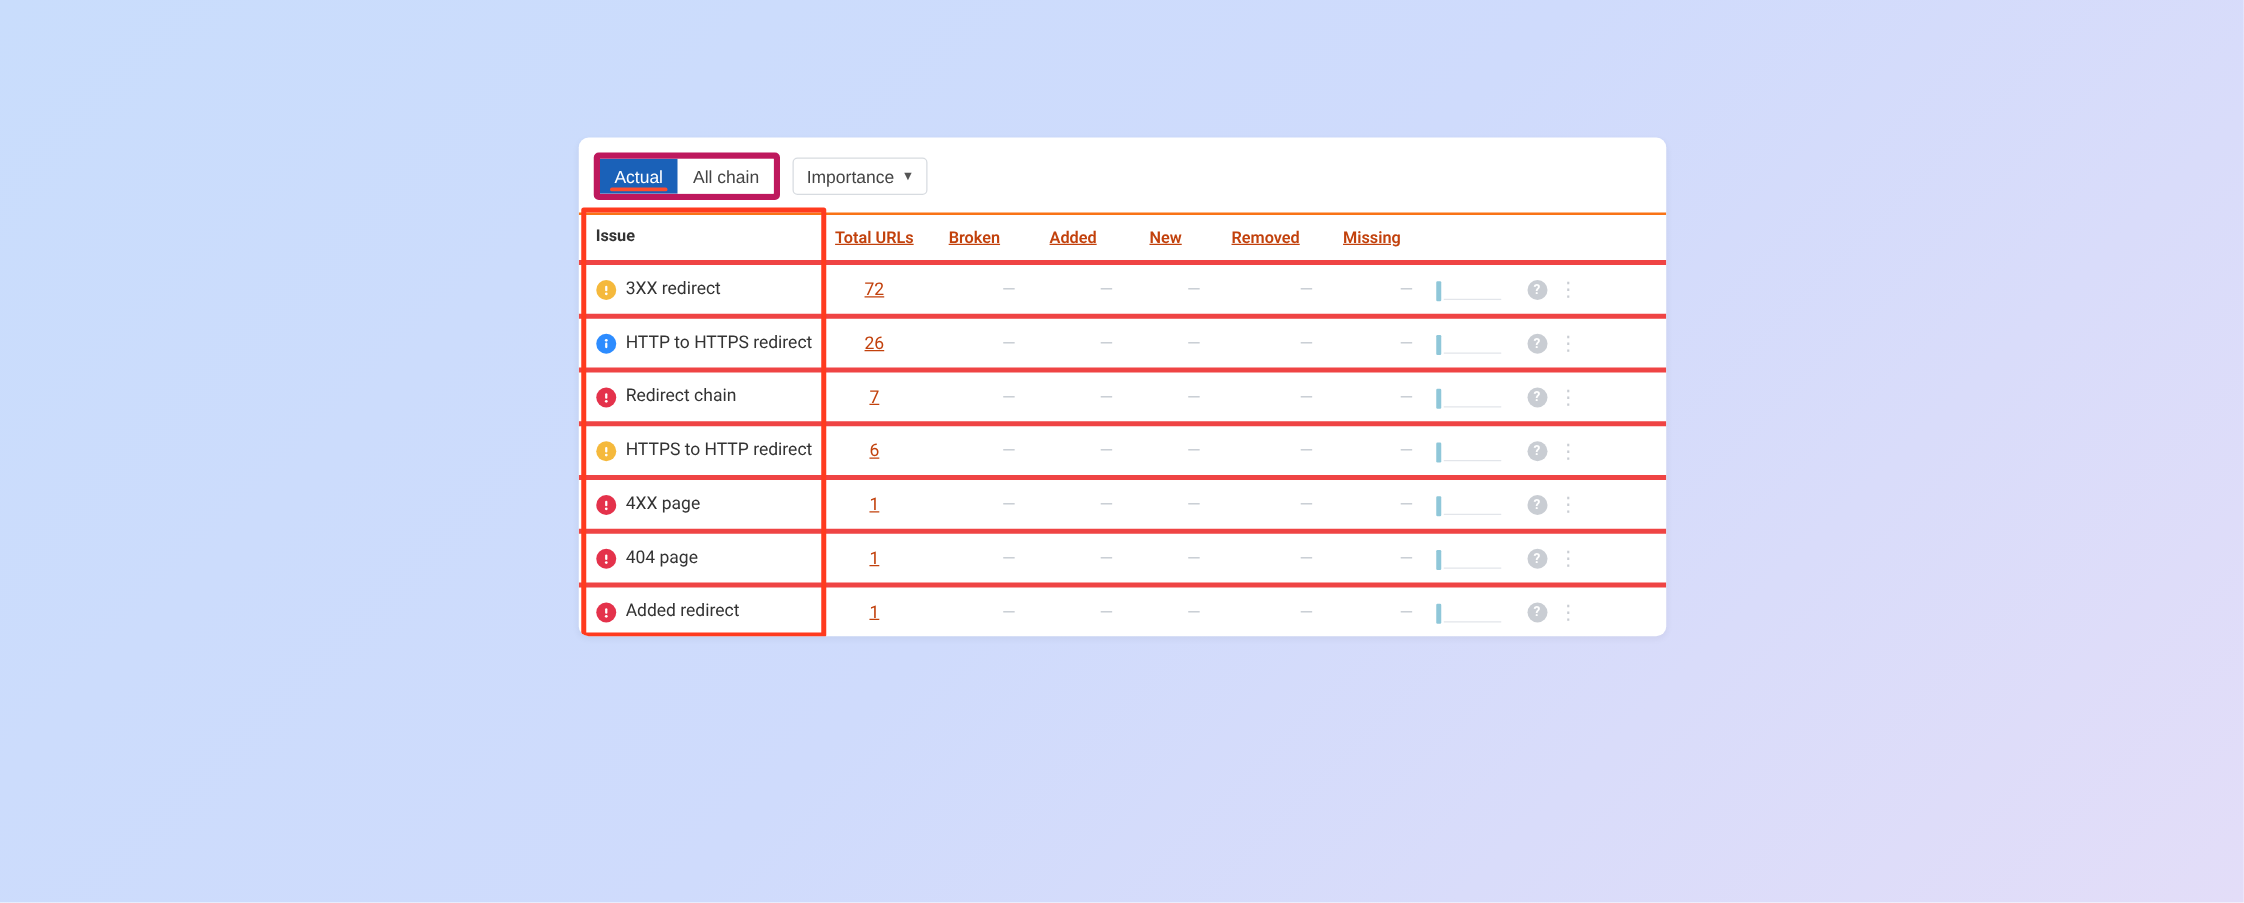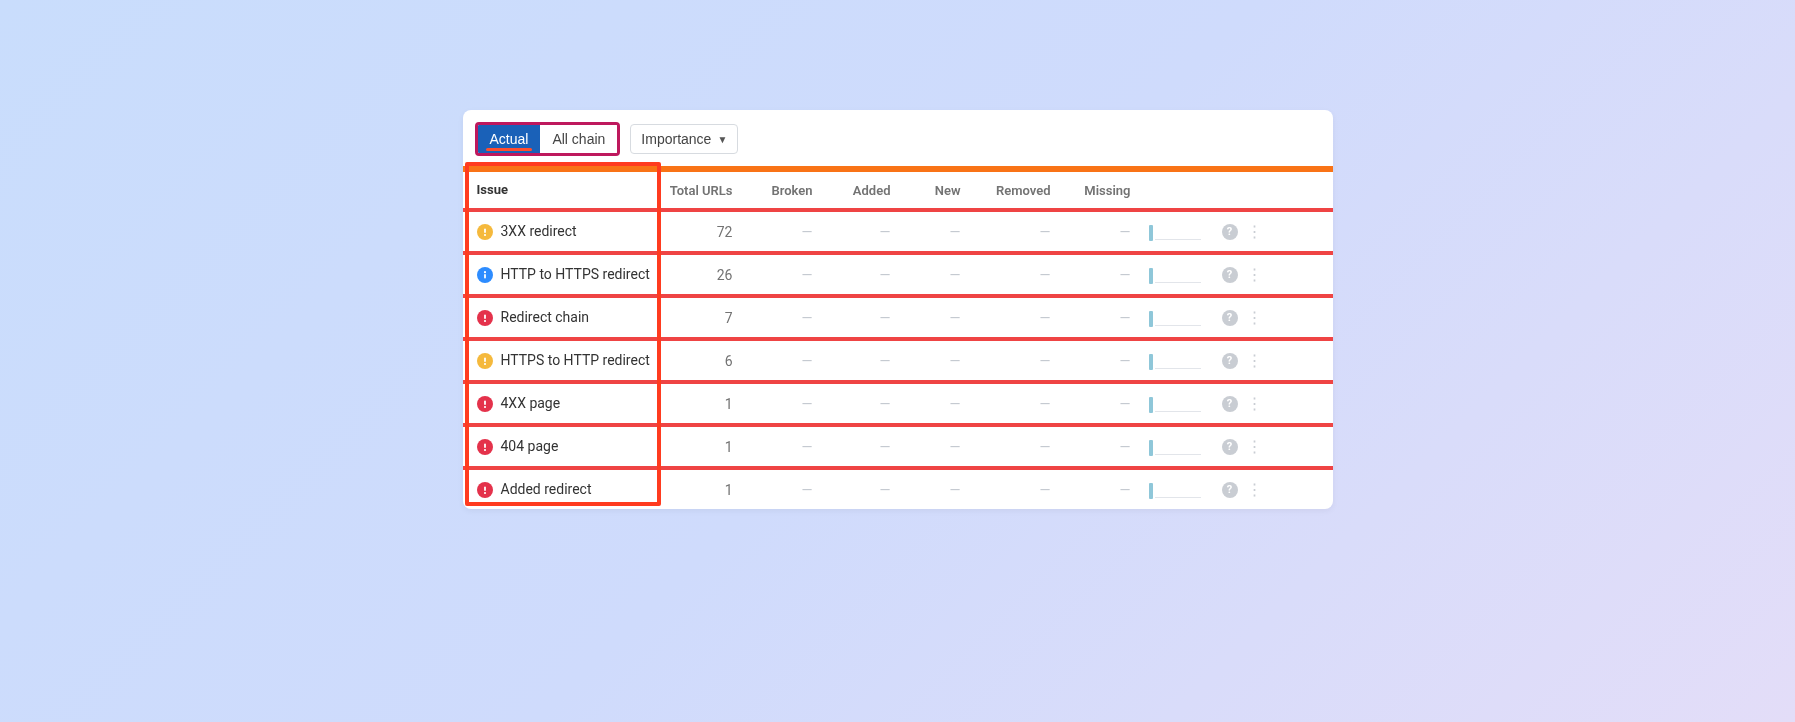--- a/index.html
+++ b/index.html
@@ -21,21 +21,21 @@
   overflow: hidden;
 }
 .toolbar {
   display: flex;
   gap: 10px;
   padding: 12px 12px 10px 12px;
   align-items: center;
 }
 .tab-group {
   display: flex;
-  border: 3px solid #be185d;
+  border: 5px solid #be185d;
   border-radius: 4px;
   overflow: hidden;
 }
 .tab {
   padding: 6px 12px;
   font-size: 14px;
   background: #fff;
   color: #444;
   cursor: pointer;
   border: none;
@@ -77,32 +77,32 @@
   display: grid;
   grid-template-columns: 190px 80px 80px 78px 70px 90px 80px 70px 30px 20px;
   align-items: center;
   border-top: 4px solid #ef4444;
   padding: 10px 12px 10px 14px;
 }
 .thead {
   font-size: 13px;
   font-weight: 600;
   color: #333;
-  border-top: 6px solid #f97316;
+  border-top: 2px solid #f97316;
 }
 .thead .col-issue { font-weight: 700; }
 .row { font-size: 14px; color: #333; }
 .col-issue {
   display: flex;
   align-items: flex-start;
   gap: 8px;
   padding-right: 8px;
   line-height: 1.25;
 }
-.col-num { text-align: right; padding-right: 14px; color: #737373; }
+.col-num { text-align: center; padding-right: 14px; color: #c2410c; text-decoration: underline; }
 .col-dash { text-align: right; padding-right: 14px; color: #c3c8cf; }
 .col-spark {
   display: flex;
   align-items: flex-end;
   height: 18px;
   padding-left: 4px;
 }
 .spark-bar {
   width: 4px;
   height: 16px;

